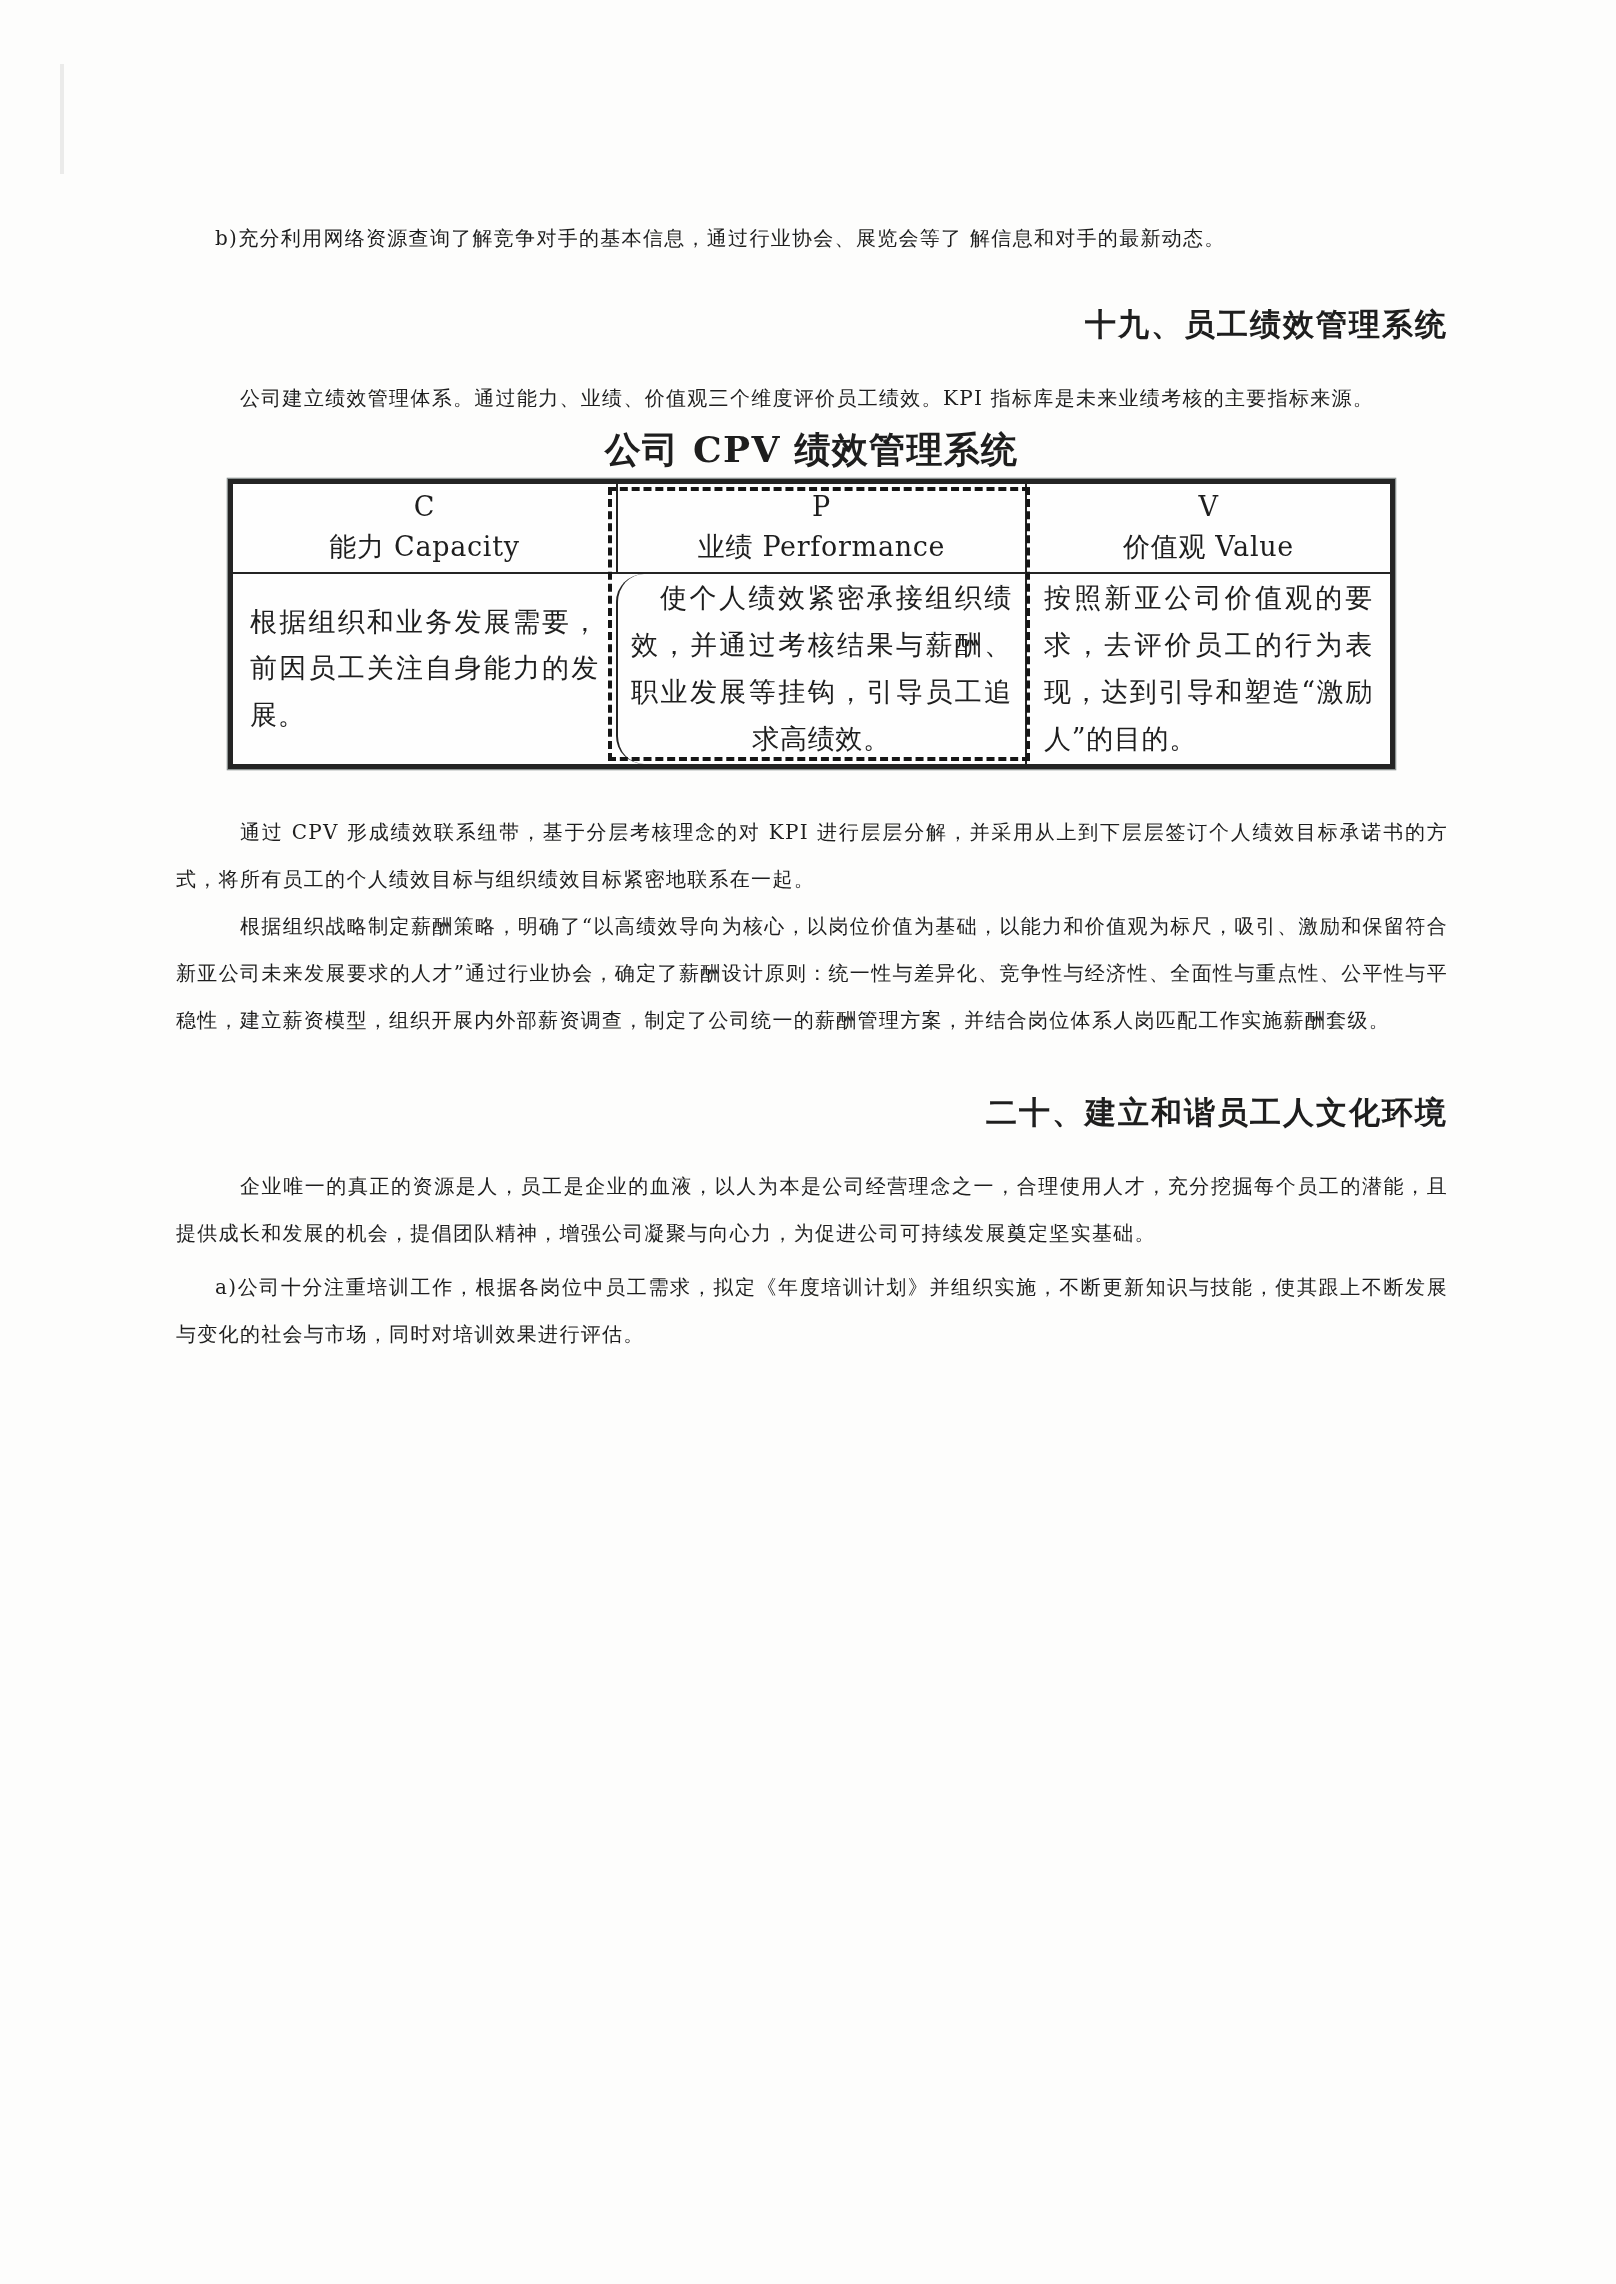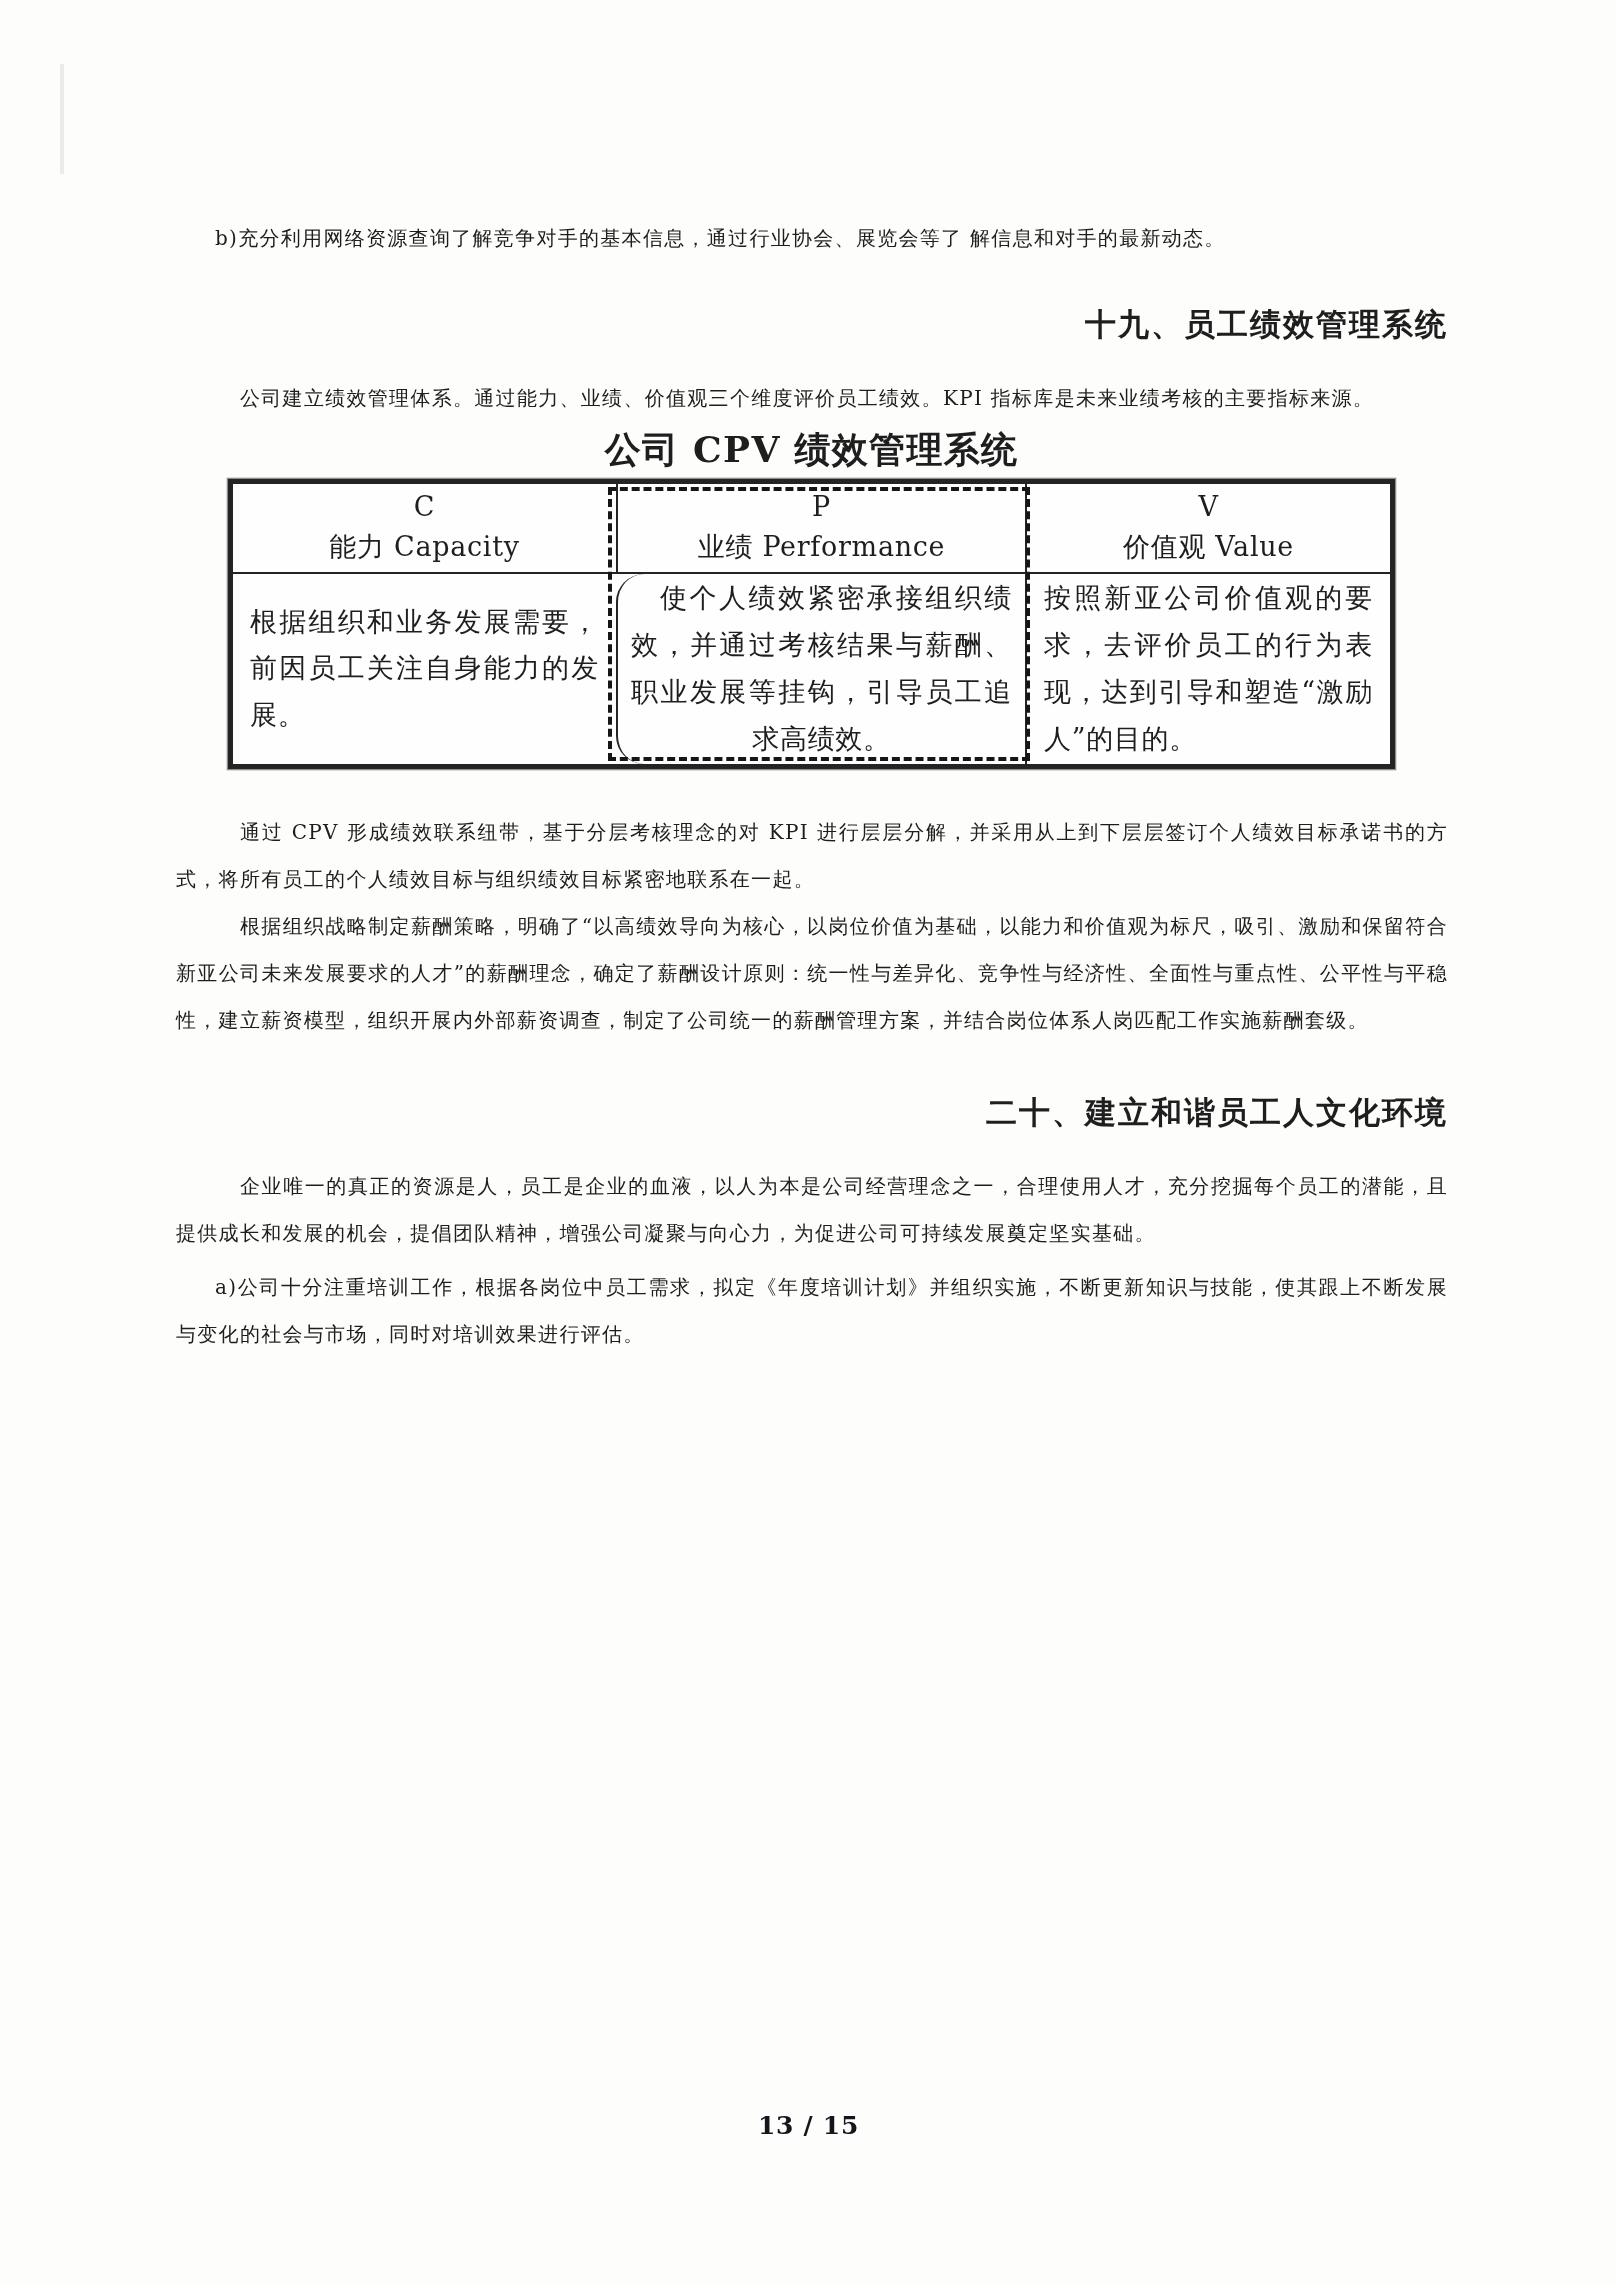--- a/index.html
+++ b/index.html
@@ -155,25 +155,24 @@
 
       <div class="cpv-cell cpv-body justified valign">根据组织和业务发展需要，前因员工关注自身能力的发展。</div>
       <div class="cpv-cell cpv-body centered cpv-col-divider">使个人绩效紧密承接组织绩效，并通过考核结果与薪酬、职业发展等挂钩，引导员工追求高绩效。</div>
       <div class="cpv-cell cpv-body justified valign cpv-col-divider">按照新亚公司价值观的要求，去评价员工的行为表现，达到引导和塑造“激励人”的目的。</div>
 
       <div class="dash-overlay"></div>
     </div>
 
     <p class="para indent-2em after-table">通过 CPV 形成绩效联系纽带，基于分层考核理念的对 KPI 进行层层分解，并采用从上到下层层签订个人绩效目标承诺书的方式，将所有员工的个人绩效目标与组织绩效目标紧密地联系在一起。</p>
 
-    <p class="para indent-2em follow">根据组织战略制定薪酬策略，明确了“以高绩效导向为核心，以岗位价值为基础，以能力和价值观为标尺，吸引、激励和保留符合新亚公司未来发展要求的人才”的薪酬理念，确定了薪酬设计原则：统一性与差异化、竞争性与经济性、全面性与重点性、公平性与平稳性，建立薪资模型，组织开展内外部薪资调查，制定了公司统一的薪酬管理方案，并结合岗位体系人岗匹配工作实施薪酬套级。</p>
+    <p class="para indent-2em follow">根据组织战略制定薪酬策略，明确了“以高绩效导向为核心，以岗位价值为基础，以能力和价值观为标尺，吸引、激励和保留符合新亚公司未来发展要求的人才”通过行业协会，确定了薪酬设计原则：统一性与差异化、竞争性与经济性、全面性与重点性、公平性与平稳性，建立薪资模型，组织开展内外部薪资调查，制定了公司统一的薪酬管理方案，并结合岗位体系人岗匹配工作实施薪酬套级。</p>
 
     <h2 class="heading second">二十、建立和谐员工人文化环境</h2>
 
     <p class="para indent-2em after-heading">企业唯一的真正的资源是人，员工是企业的血液，以人为本是公司经营理念之一，合理使用人才，充分挖掘每个员工的潜能，且提供成长和发展的机会，提倡团队精神，增强公司凝聚与向心力，为促进公司可持续发展奠定坚实基础。</p>
 
     <p class="para indent-small last-block">a)公司十分注重培训工作，根据各岗位中员工需求，拟定《年度培训计划》并组织实施，不断更新知识与技能，使其跟上不断发展与变化的社会与市场，同时对培训效果进行评估。</p>
 
   </div>
 
-  <div class="page-number">13 / 15</div>
 </div>
 
 
 </body></html>

